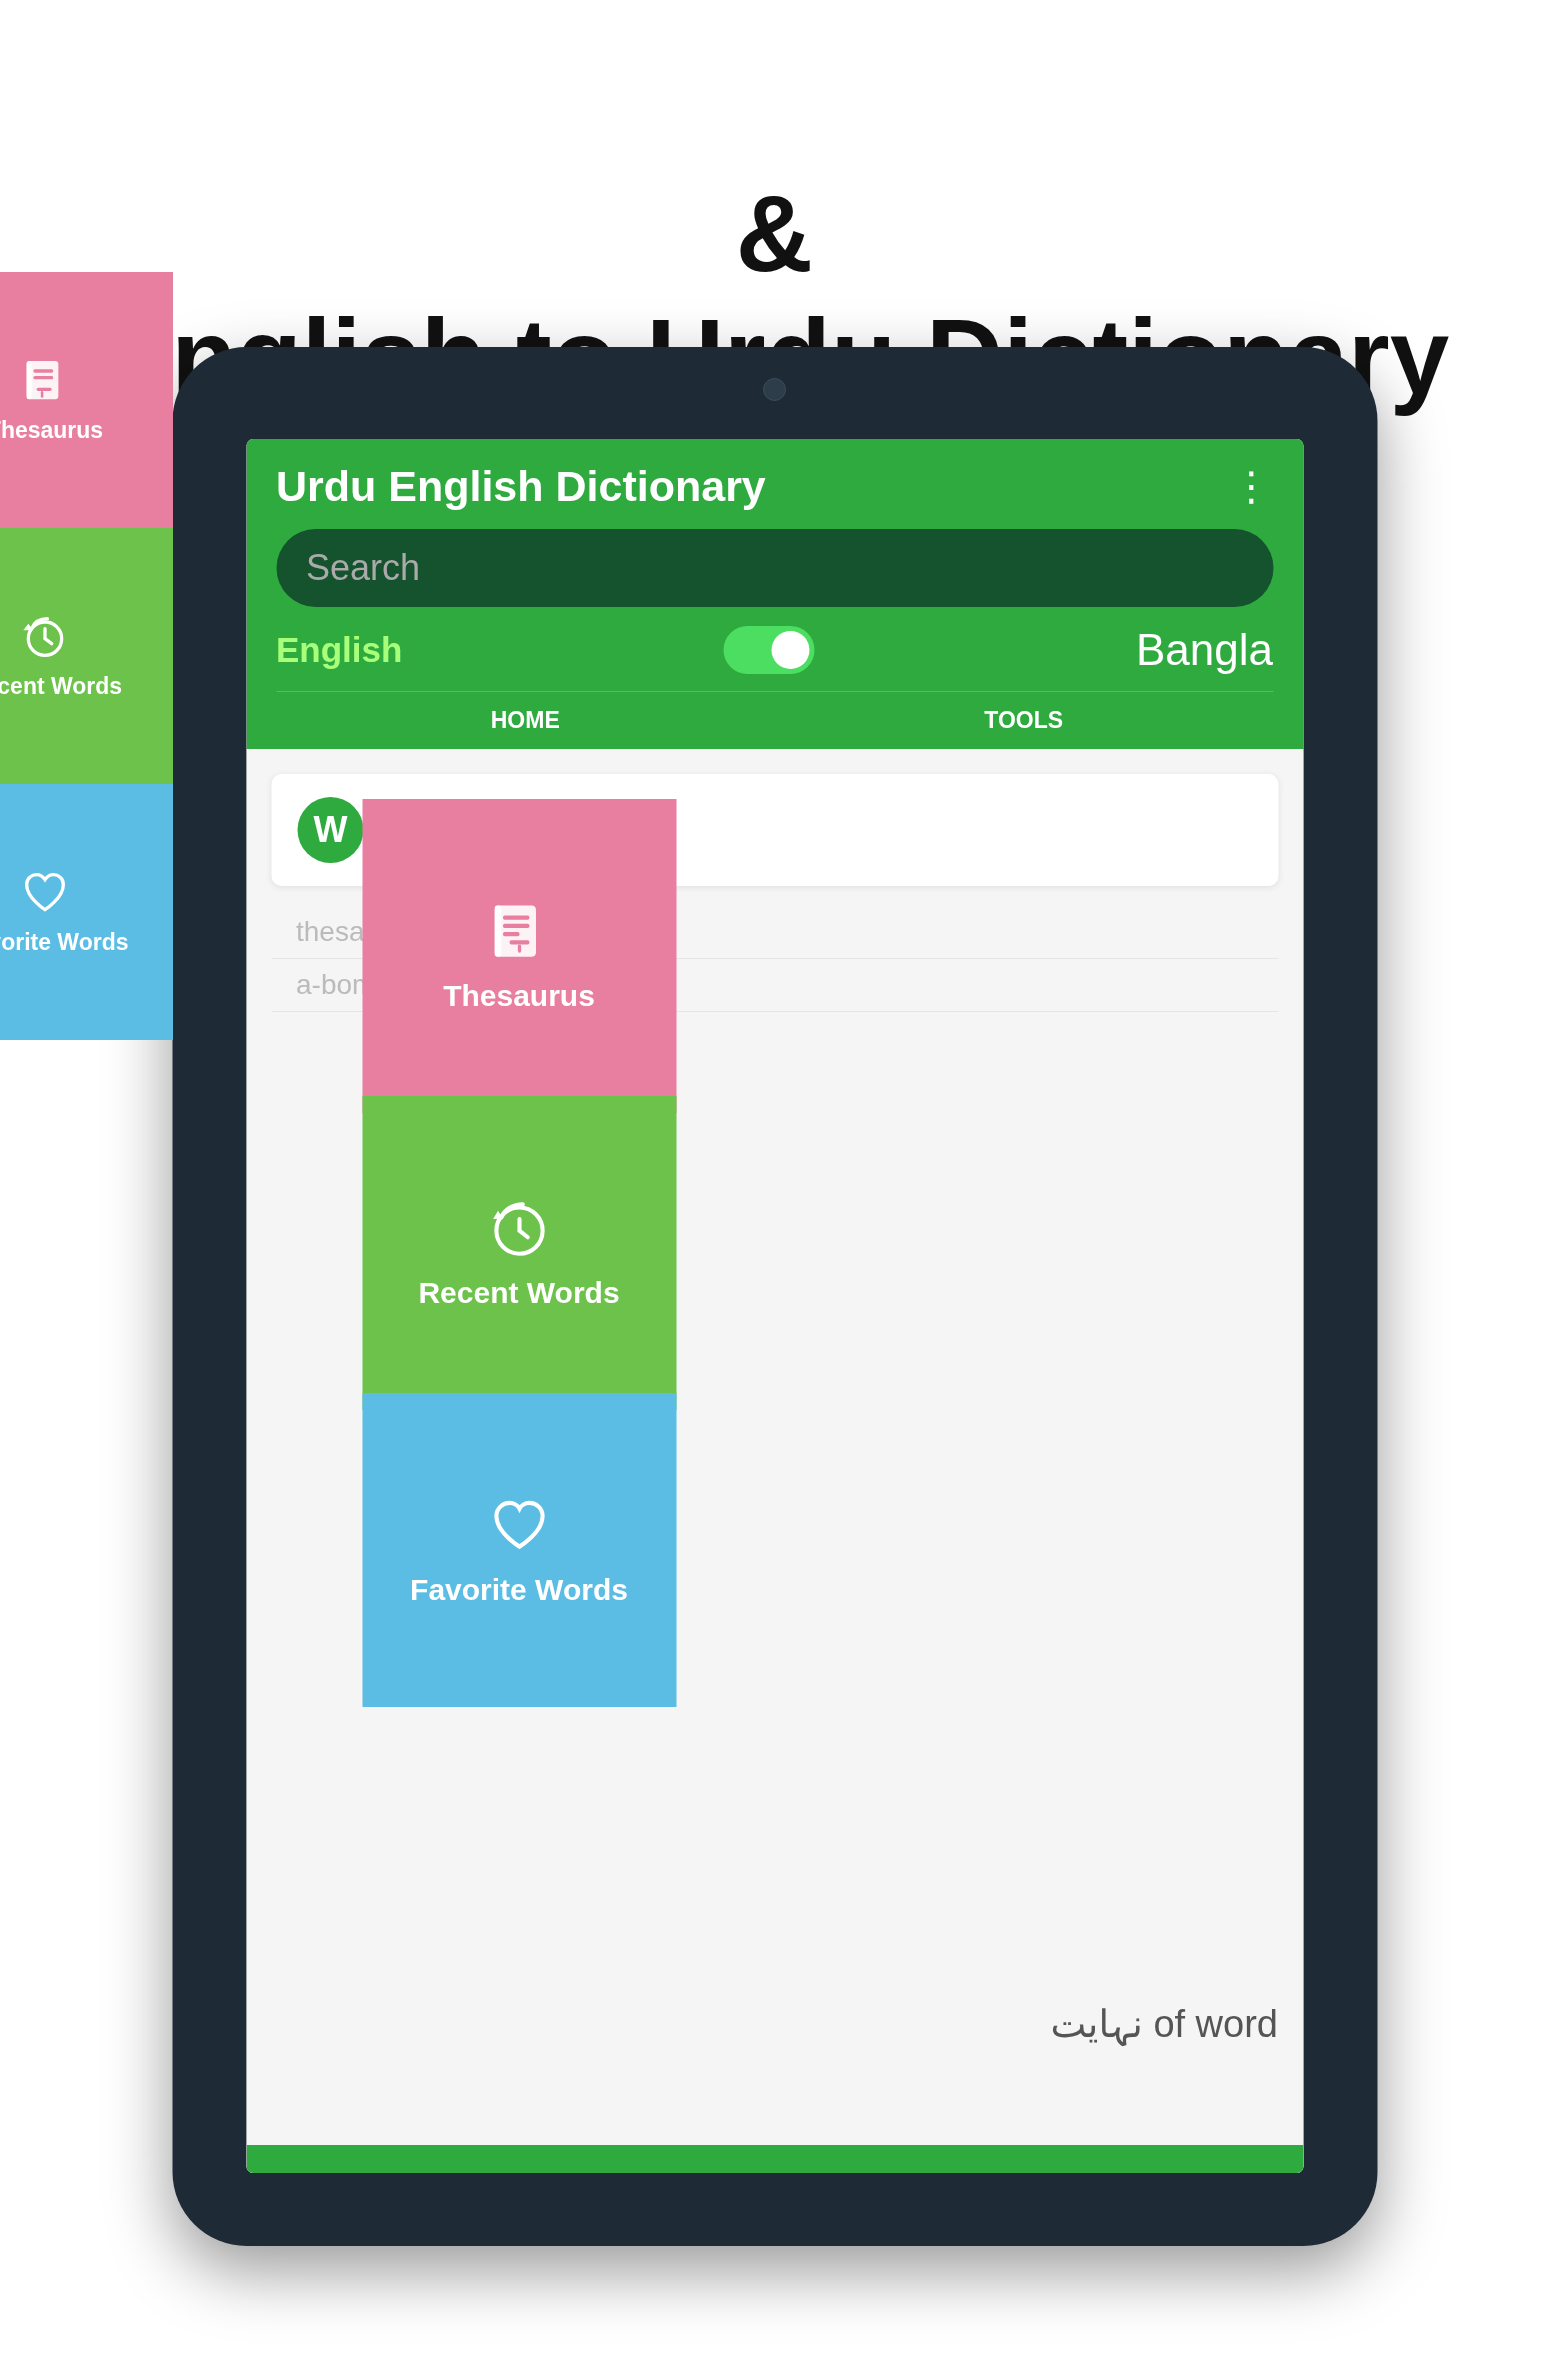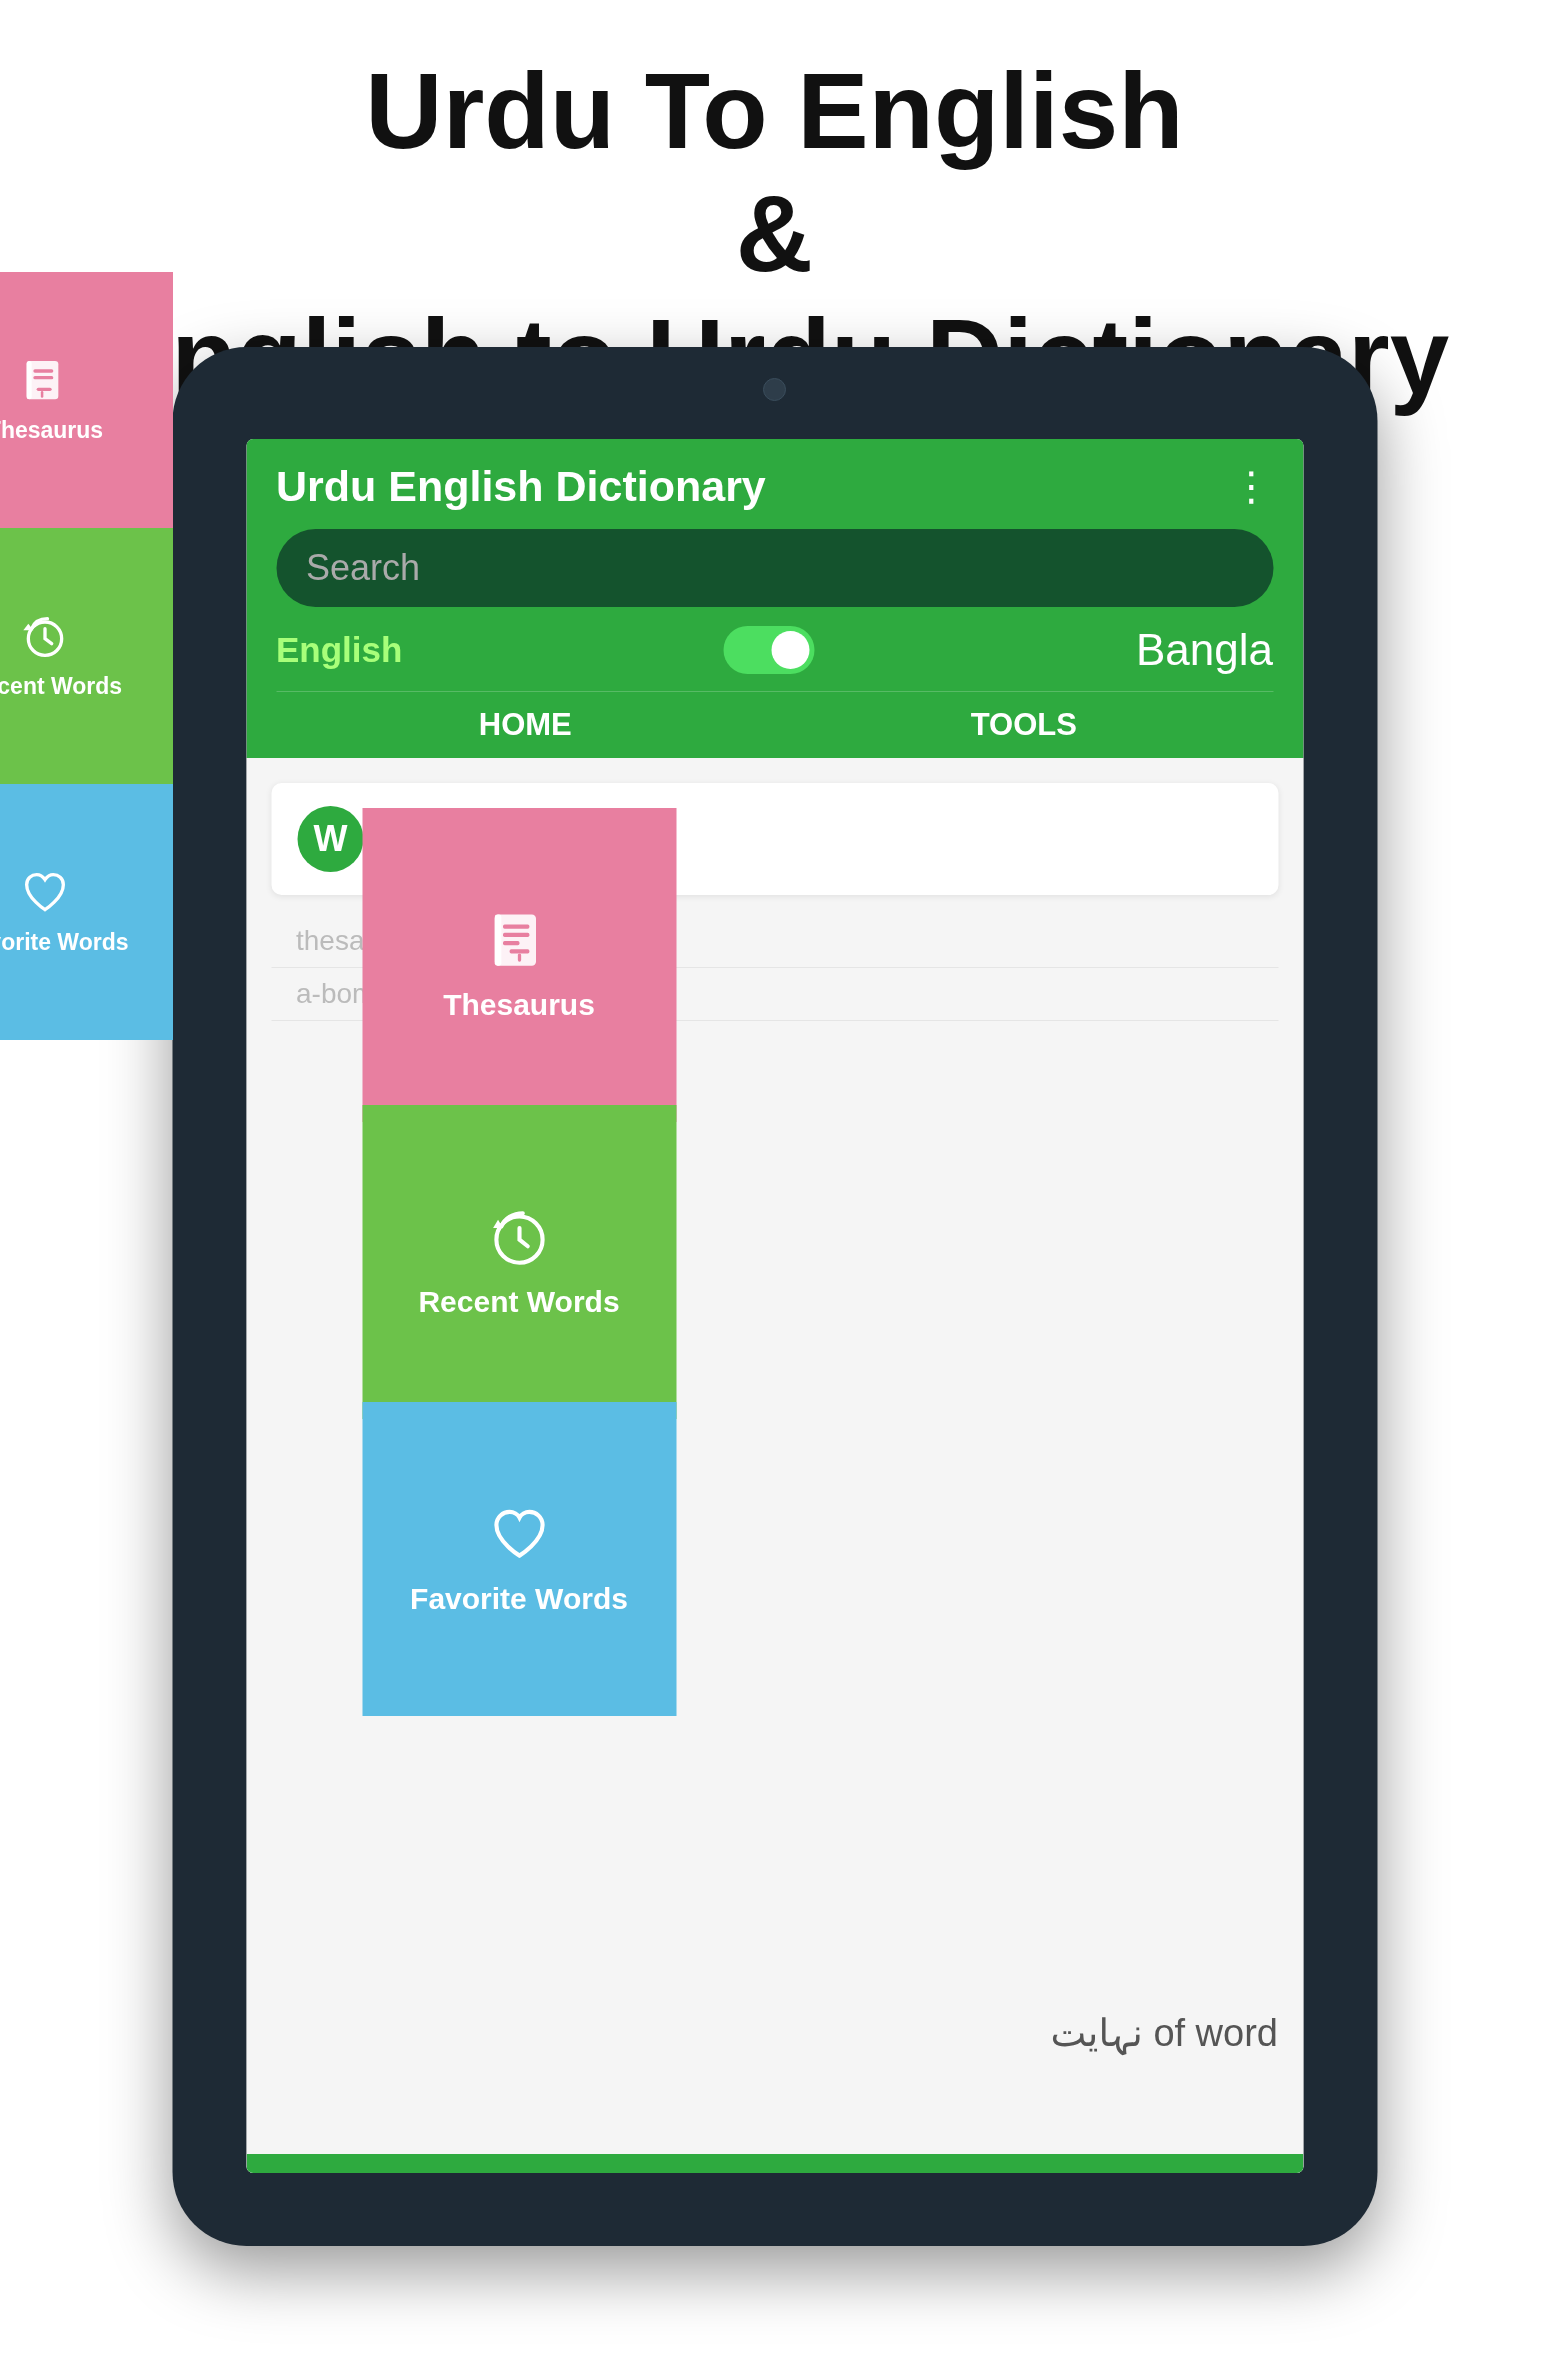--- a/index.html
+++ b/index.html
@@ -137,21 +137,21 @@
 
     
     .nav-tabs {
       display: flex;
       border-top: 0.8px solid rgba(255,255,255,0.2);
     }
     .nav-tab {
       flex: 1;
       text-align: center;
       padding: 15px 0;
-      font-size: 31px;
+      font-size: 23px;
       font-weight: 600;
       color: #fff;
       cursor: pointer;
     }
 
     
     .app-content {
       background: #f5f5f5;
       padding: 25px;
       position: relative;
@@ -300,21 +300,21 @@
     .icon-heart-sm svg {
       width: 50px;
       height: 50px;
     }
   </style>
 </head>
 <body>
 
 <div class="page-header">
   <h1>
-    <span>Urdu To English</span><br>
+    <br>
     <span>&amp;</span><br>
     <span>English to Urdu Dictionary</span>
   </h1>
 </div>
 
 <div class="tablet-outer">
   <div class="tablet-camera"></div>
 
   <div class="tablet-screen">
 

